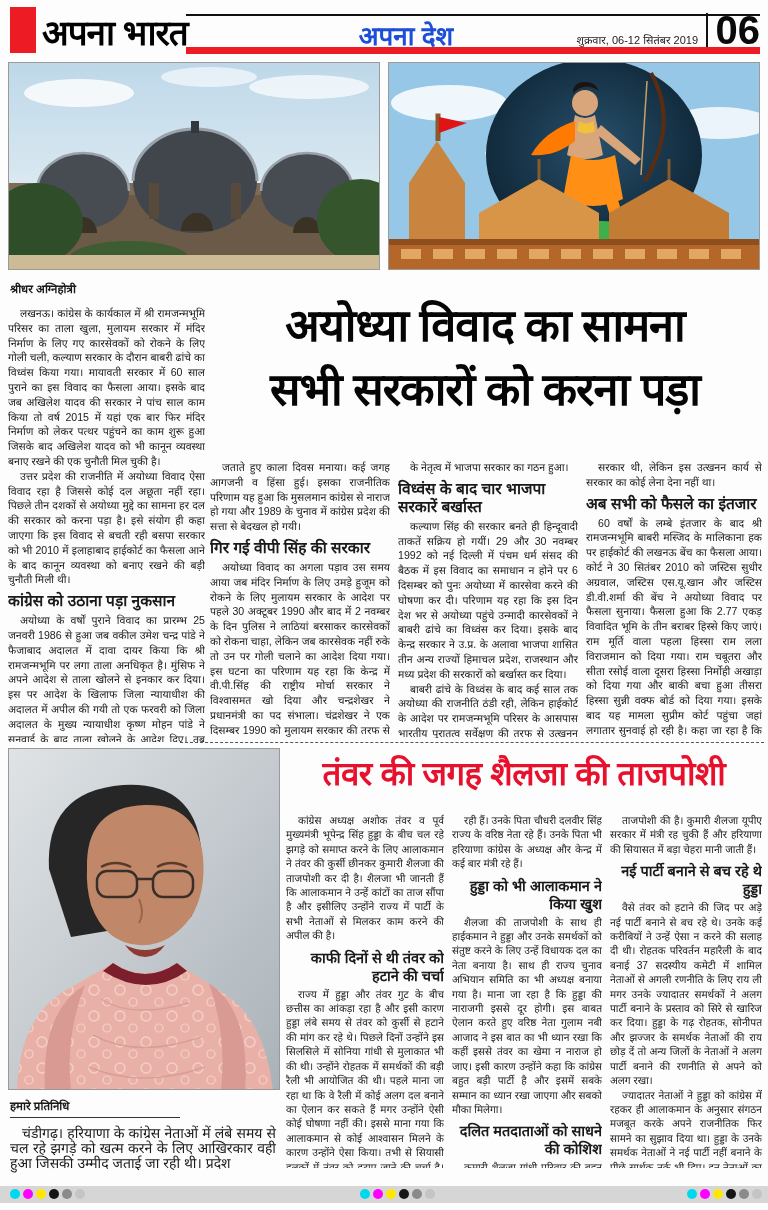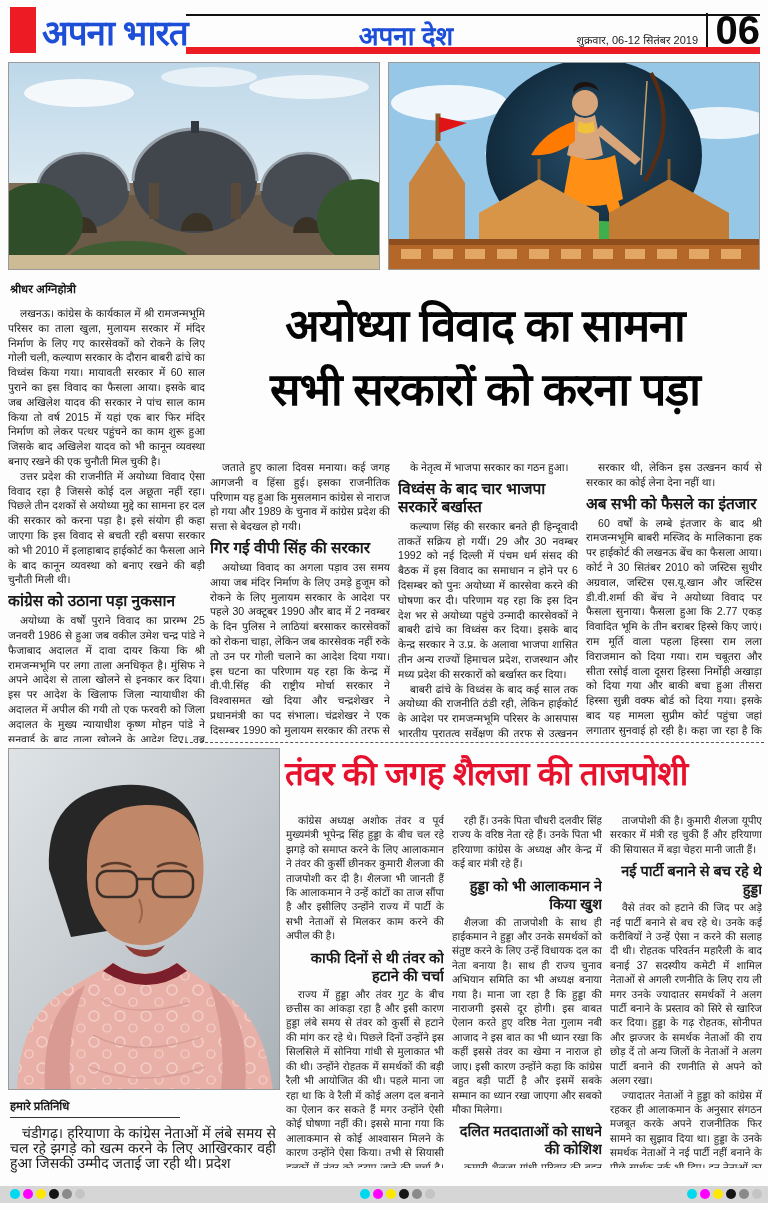--- a/index.html
+++ b/index.html
@@ -5,21 +5,21 @@
   * { margin:0; padding:0; box-sizing:border-box; }
   html,body { background:#ffffff; }
   #page {
     position:relative; width:768px; height:1210px; margin:0 auto;
     background:#fdfdfd; overflow:hidden;
     font-family:"Liberation Sans", sans-serif; color:#1a1a1a;
   }
 
   
   .logo-block { position:absolute; left:10px; top:7px; width:26px; height:46px; background:#ed1c24; }
-  .masthead { position:absolute; left:42px; top:8px; font-size:35px; font-weight:900; letter-spacing:-1px; color:#1d4ed8; white-space:nowrap; }
+  .masthead { position:absolute; left:42px; top:8px; font-size:35px; font-weight:900; letter-spacing:-1px; color:#000000; white-space:nowrap; }
   .header-topline { position:absolute; left:186px; top:14px; width:574px; height:2px; background:#111; }
   .section-title { position:absolute; left:186px; top:17px; width:440px; text-align:center; font-size:26px; font-weight:900; color:#1d4ed8; }
   .edition-date { position:absolute; right:70px; top:32px; font-size:11px; color:#222; }
   .pg-divider { position:absolute; right:60px; top:13px; width:2px; height:40px; background:#111; }
   .page-number { position:absolute; right:8px; top:8px; font-size:40px; font-weight:700; color:#0a0a0a; }
   .header-redbar { position:absolute; left:186px; top:47px; width:574px; height:7px; background:#ed1c24; }
 
   
   .photo { position:absolute; border:1px solid #9a9a9a; overflow:hidden; background:#dfe8ee; }
   .photo svg { display:block; }
@@ -37,21 +37,21 @@
   .s1-col2 { left:210px; top:460px; width:180px; height:278px; }
   .s1-col3 { left:398px; top:460px; width:180px; height:278px; }
   .s1-col4 { left:586px; top:460px; width:176px; height:278px; }
 
   
   .story-divider { position:absolute; left:180px; top:742px; width:584px; height:0; border-top:1.5px dashed #555; }
 
   
   .portrait { position:absolute; left:8px; top:748px; width:272px; height:342px; border:1px solid #999; overflow:hidden; }
   .headline2 { position:absolute; left:285px; top:750px; width:478px; height:54px;
-               font-size:33px; font-weight:900; text-align:left; letter-spacing:-0.5px; }
+               font-size:33px; font-weight:900; text-align:center; letter-spacing:-0.5px; }
   .s2-colA { left:286px; top:814px; width:158px; height:354px; font-size:10.3px; line-height:14.4px; }
   .s2-colB { left:452px; top:814px; width:150px; height:354px; font-size:10.3px; line-height:14.4px; }
   .s2-colC { left:610px; top:814px; width:152px; height:354px; font-size:10.3px; line-height:14.4px; }
   .s2-colA h3, .s2-colB h3, .s2-colC h3 { font-size:14.5px;text-align:right; }
 
   .reporter { position:absolute; left:10px; top:1098px; width:266px; }
   .reporter .rbyline { font-size:11.5px; font-weight:700; }
   .reporter .rrule { width:170px; height:1px; background:#333; margin:4px 0 8px 0; }
   .reporter p { font-size:14px; line-height:14.8px; text-align:justify; text-indent:12px; }
 

